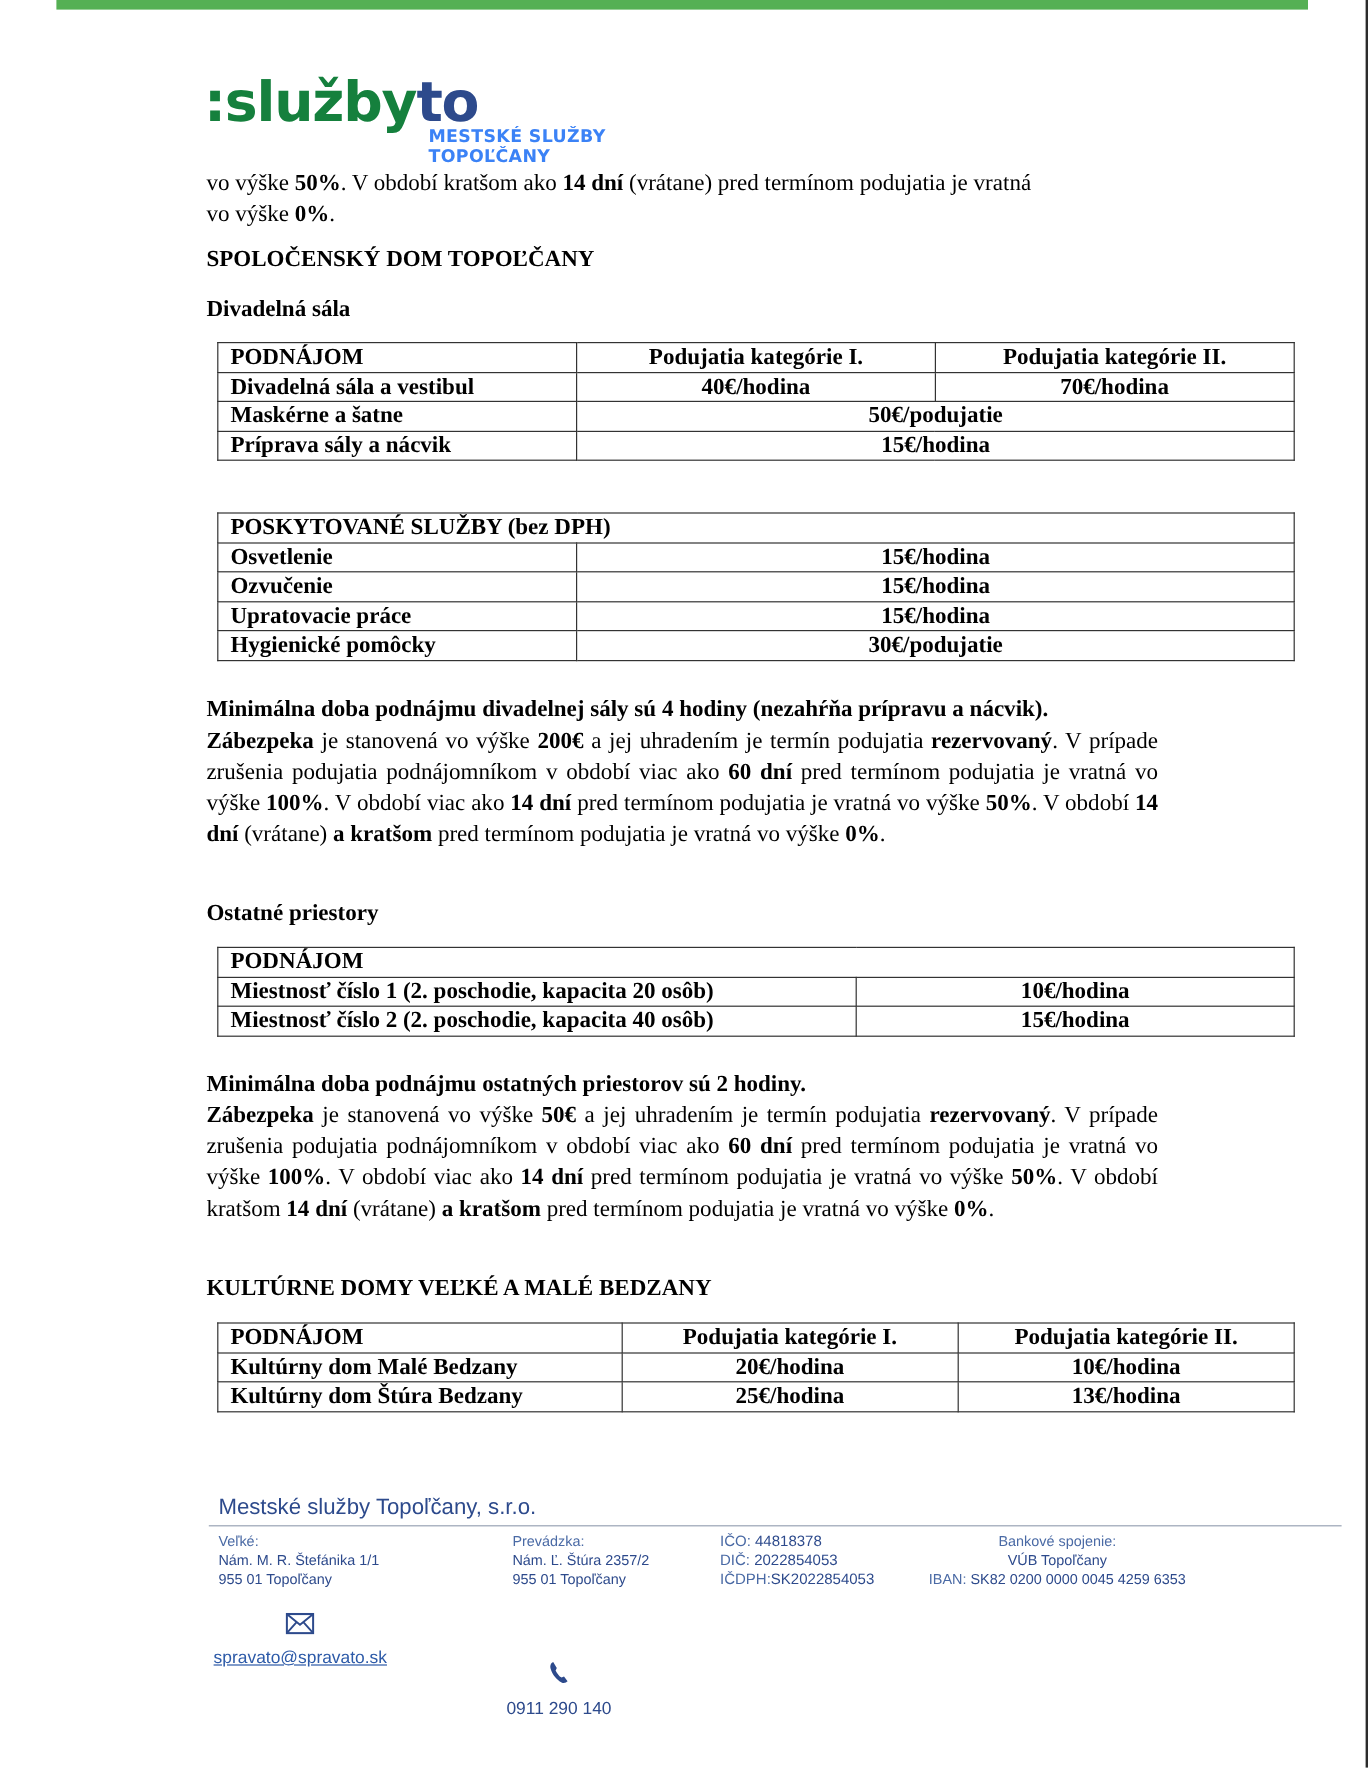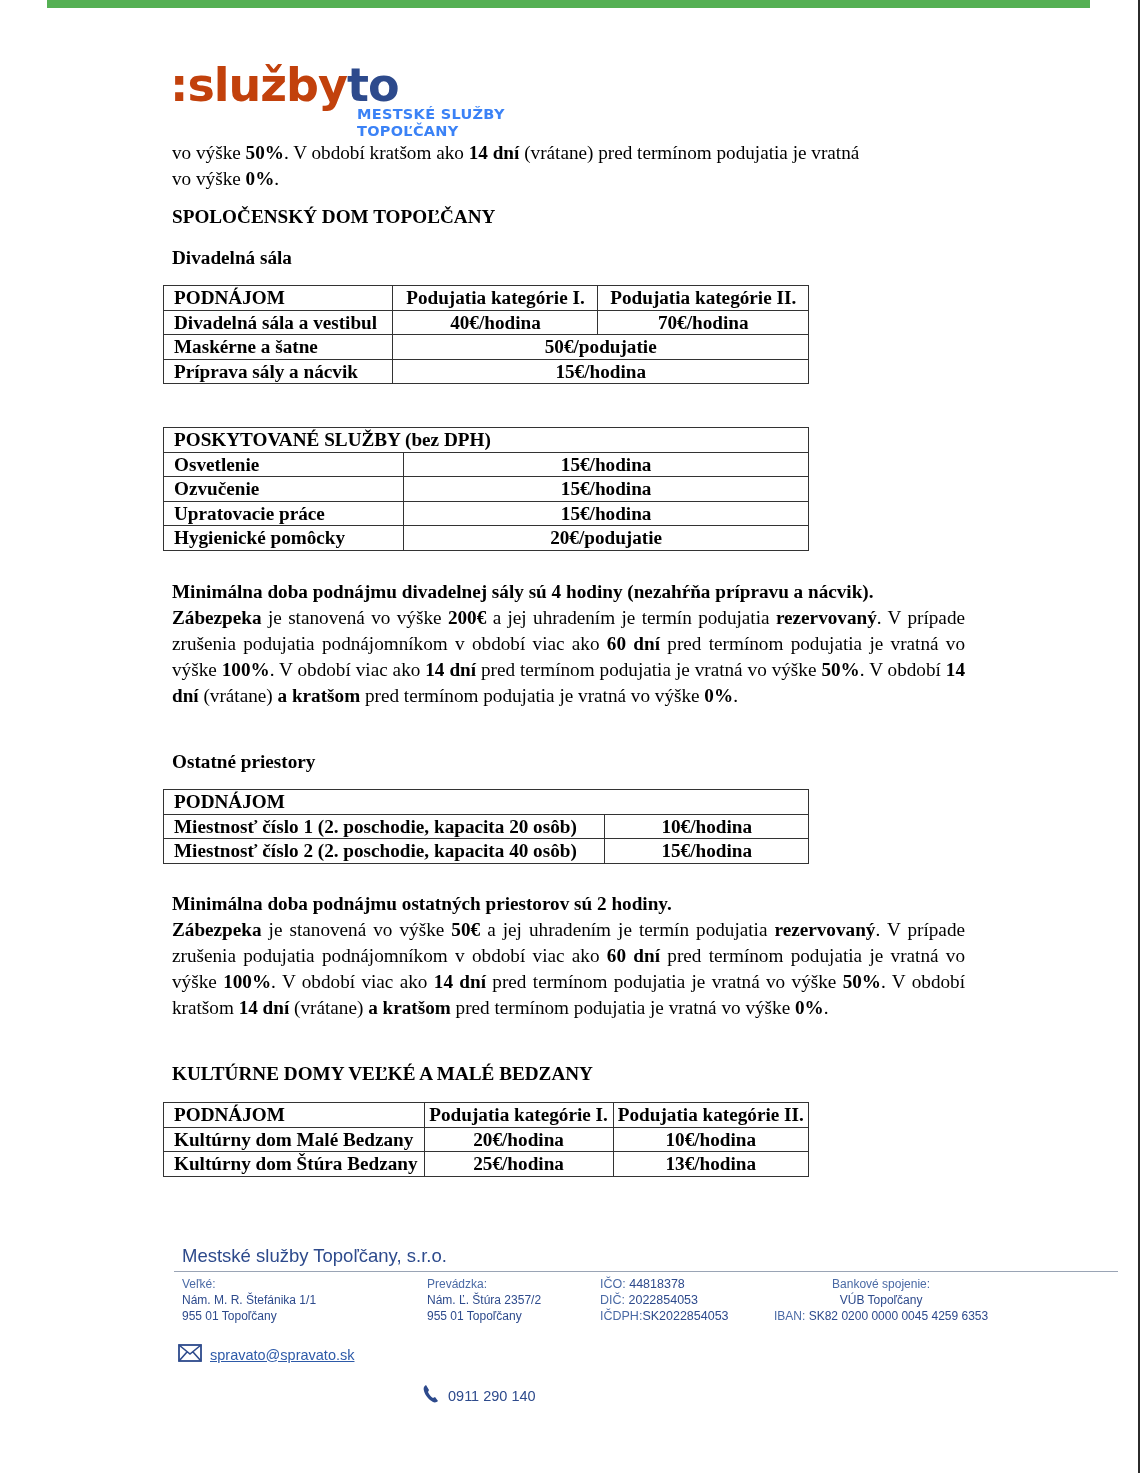--- a/index.html
+++ b/index.html
@@ -2,35 +2,35 @@
 <html><head>
   <meta charset="utf-8">
   <style>
     html, body { margin: 0; padding: 0; background: #ffffff; }
     body { width: 1140px; height: 1473px; position: relative; overflow: hidden; font-family: "Liberation Serif", serif; color: #000; }
     .topbar { position: absolute; left: 47px; top: 0; width: 1043px; height: 8px; background: #55b054; }
     .right-edge { position: absolute; right: 0; top: 0; width: 2px; height: 1473px; background: #2b2b2b; }
 
     .logo { position: absolute; left: 170px; top: 62px; }
     .logo-main { font-family: "DejaVu Sans", sans-serif; font-weight: bold; font-size: 46px; letter-spacing: -1px; line-height: 46px; }
-    .logo-green { color: #c2410c; text-align: center; }
+    .logo-green { color: #15803d; text-align: center; }
     .logo-blue { color: #2d4a8c; }
     .logo-sub { position: absolute; left: 187px; top: 44px; font-family: "DejaVu Sans", sans-serif; font-weight: bold; font-size: 14.5px; color: #3b82f6; line-height: 17px; letter-spacing: 0.3px; white-space: nowrap; }
     .p { position: absolute; left: 172px; width: 793px; font-size: 19.2px; line-height: 26px; text-align: justify; }
     .h { position: absolute; left: 172px; font-size: 19.2px; font-weight: bold; white-space: nowrap; }
 
-    table.t { position: absolute; left: 163px; width: 646px; border-collapse: collapse; font-size: 19.2px; font-weight: bold; }
+    table.t { position: absolute; left: 181px; width: 898px; border-collapse: collapse; font-size: 19.2px; font-weight: bold; }
     table.t td { border: 1.5px solid #333; padding: 0 0 0 10px; height: 23.5px; line-height: 23px; white-space: nowrap; }
     table.t td.c { text-align: center; padding: 0; }
 
     .footer-title { position: absolute; left: 182px; top: 1245px; font-family: "Liberation Sans", sans-serif; font-size: 18.5px; color: #2d4a8c; }
     .footer-line { position: absolute; left: 174px; top: 1271px; width: 944px; height: 1px; background: #9aa4b5; }
     .fcol { position: absolute; top: 1276px; font-family: "Liberation Sans", sans-serif; font-size: 12px; line-height: 16px; color: #2d4a8c; white-space: nowrap; }
     .fcol .lbl { color: #4a6aa5; }
-    .contact { position: absolute; top: 1344px; font-family: "Liberation Sans", sans-serif; color: #2d4a8c; font-size: 14.5px; display: flex; align-items: center; gap: 8px; white-space: nowrap; }
+    .contact { position: absolute; top: 1344px; font-family: "Liberation Sans", sans-serif; color: #2d4a8c; font-size: 14.5px; display: flex; align-items: center; gap: 8px; white-space: nowrap; flex-direction: column; }
     .contact a { color: #2d5aa8; text-decoration: underline; }
   </style>
 </head>
 <body>
 
 <div class="topbar"></div>
 <div class="right-edge"></div>
 
 <div class="logo">
   <div class="logo-main"><span class="logo-green">:služby</span><span class="logo-blue">to</span></div>
@@ -92,21 +92,21 @@
   <tr>
     <td>Ozvučenie</td>
     <td class="c">15€/hodina</td>
   </tr>
   <tr>
     <td>Upratovacie práce</td>
     <td class="c">15€/hodina</td>
   </tr>
   <tr>
     <td>Hygienické pomôcky</td>
-    <td class="c">20€/podujatie</td>
+    <td class="c">30€/podujatie</td>
   </tr>
 </tbody>
   </table>
 
 <div class="p" style="top:579px;">
   <b>Minimálna doba podnájmu divadelnej sály sú 4 hodiny (nezahŕňa prípravu a nácvik).</b><br>
   <b>Zábezpeka</b><span> je stanovená vo výške </span><b>200€</b><span> a jej uhradením je termín podujatia </span><b>rezervovaný</b><span>.</span>
   <span>V prípade zrušenia podujatia podnájomníkom v období viac ako </span><b>60 dní</b><span> pred termínom podujatia je vratná vo výške </span><b>100%</b><span>. V období viac ako </span><b>14 dní</b><span> pred termínom podujatia je vratná vo výške </span><b>50%</b><span>. V období </span><b>14 dní</b><span> (vrátane) </span><b>a kratšom</b><span> pred termínom podujatia je vratná vo výške </span><b>0%</b><span>.</span>
 </div>
 

